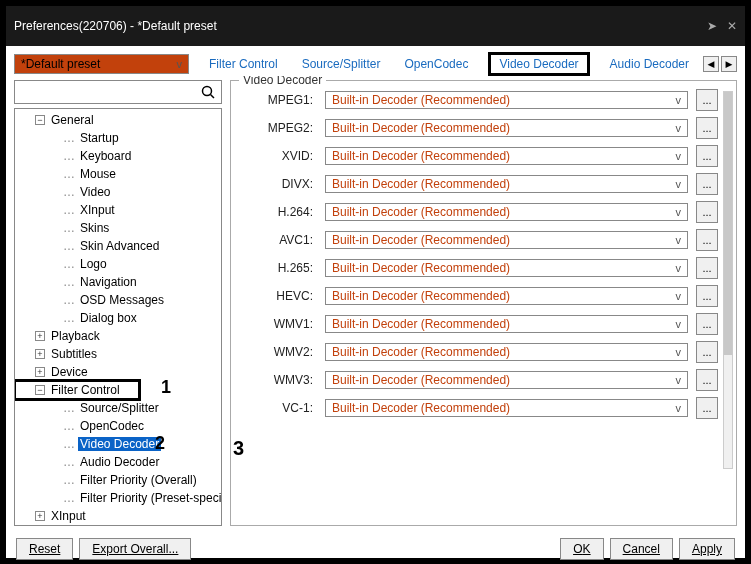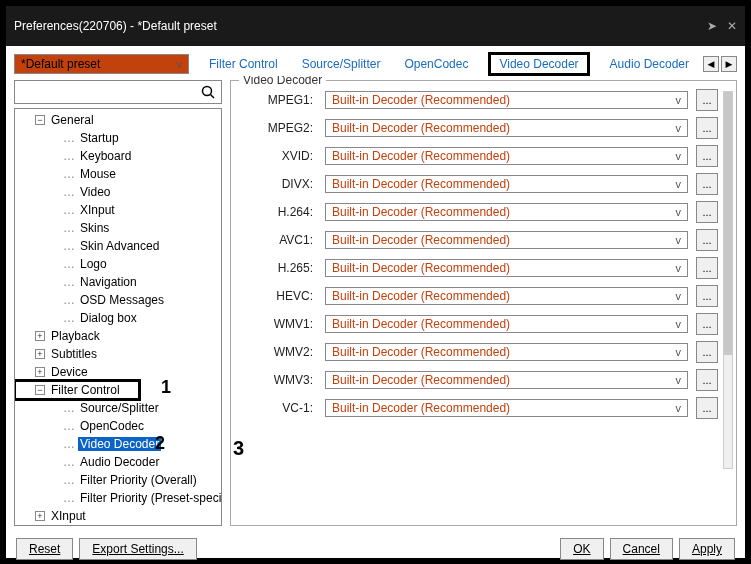--- a/index.html
+++ b/index.html
@@ -280,21 +280,21 @@
           </div>
         </div>
       </div>
     </div>
 
     <div class="footer">
       <div class="btn">
           <span><u>R</u><span>eset</span></span>
         </div>
       <div class="btn">
-          <span>Export Settings...</span>
+          <span>Export Overall...</span>
         </div>
       <div class="spacer"></div>
       <div class="btn">
           <span><u>O</u>K</span>
         </div>
       <div class="btn">
           <span>Cancel</span>
         </div>
       <div class="btn">
           <span><u>A</u>pply</span>

